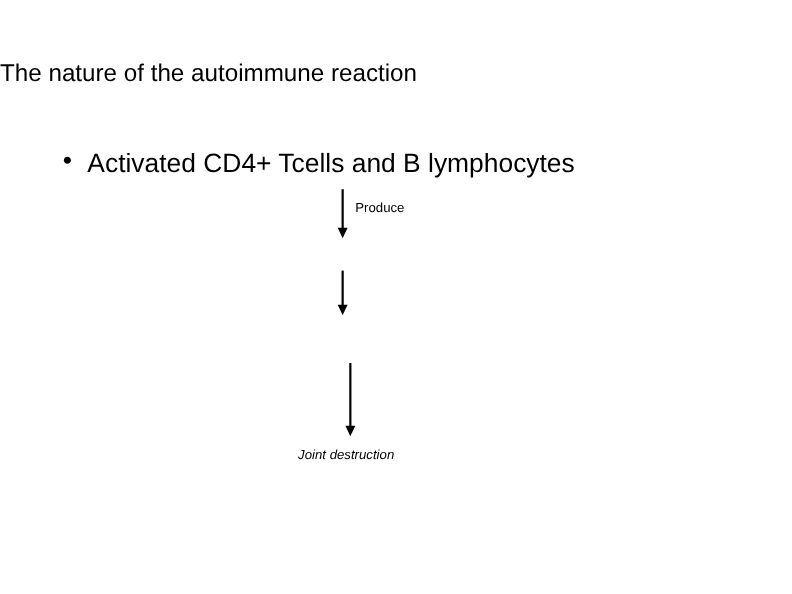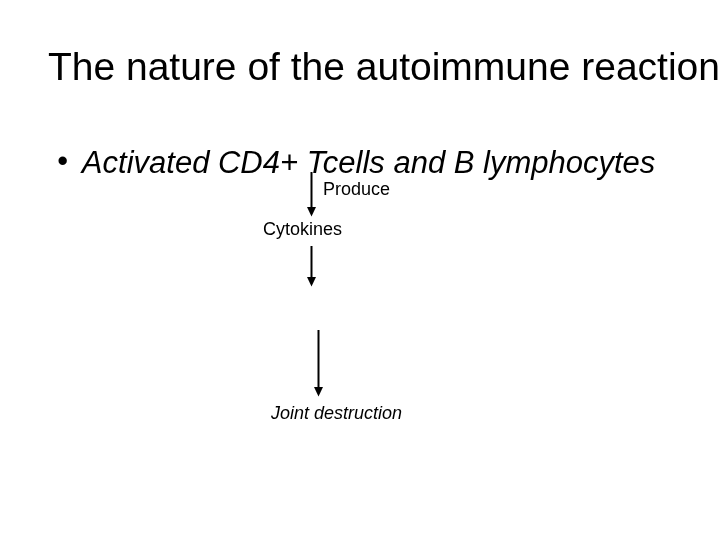--- a/index.html
+++ b/index.html
@@ -14,42 +14,41 @@
     background: #ffffff;
     overflow: hidden;
     font-family: "Liberation Sans", sans-serif;
     color: #000000;
   }
   .title {
     position: absolute;
     top: 48px;
     left: 0;
     width: 720px;
-    text-align: right;
-    font-size: 39px;
+    text-align: left;
+    font-size: 22px;
     line-height: 38px;
     white-space: nowrap;
   }
   .bullet-line {
     position: absolute;
-    top: 144px;
+    top: 130px;
     left: 57px;
-    font-size: 31px;
+    font-size: 24px;
     line-height: 38px;
     white-space: nowrap;
-    font-style: italic;
   }
   .bullet-marker {
     display: inline-block;
     margin-right: 14px;
     transform: translateY(-2px);
   }
   .flow-label {
     position: absolute;
-    font-size: 18px;
+    font-size: 12px;
     line-height: 22px;
     white-space: nowrap;
   }
   #produce-label   { top: 178px; left: 323px; }
   #step-cytokines  { top: 218px; left: 263px; }
   #step-increase   { top: 292px; left: 251px; }
   #step-joint      { top: 402px; left: 271px; font-style: italic; }
   #arrow-layer {
     position: absolute;
     top: 0;
@@ -80,18 +79,17 @@
       <polygon points="307,277 316,277 311.5,286.5" stroke="none"></polygon>
     </g>
     <g stroke="#000000" fill="#000000">
       <line x1="318.5" y1="330" x2="318.5" y2="388" stroke-width="2"></line>
       <polygon points="314,387 323,387 318.5,396.5" stroke="none"></polygon>
     </g>
   </svg>
 
   <div class="flow-label" id="produce-label">Produce</div>
 
-  <div class="flow-label" id="step-cytokines">Cytokines</div>
 
 
   <div class="flow-label" id="step-joint">Joint destruction</div>
 
 </div>
 
 </body></html>

